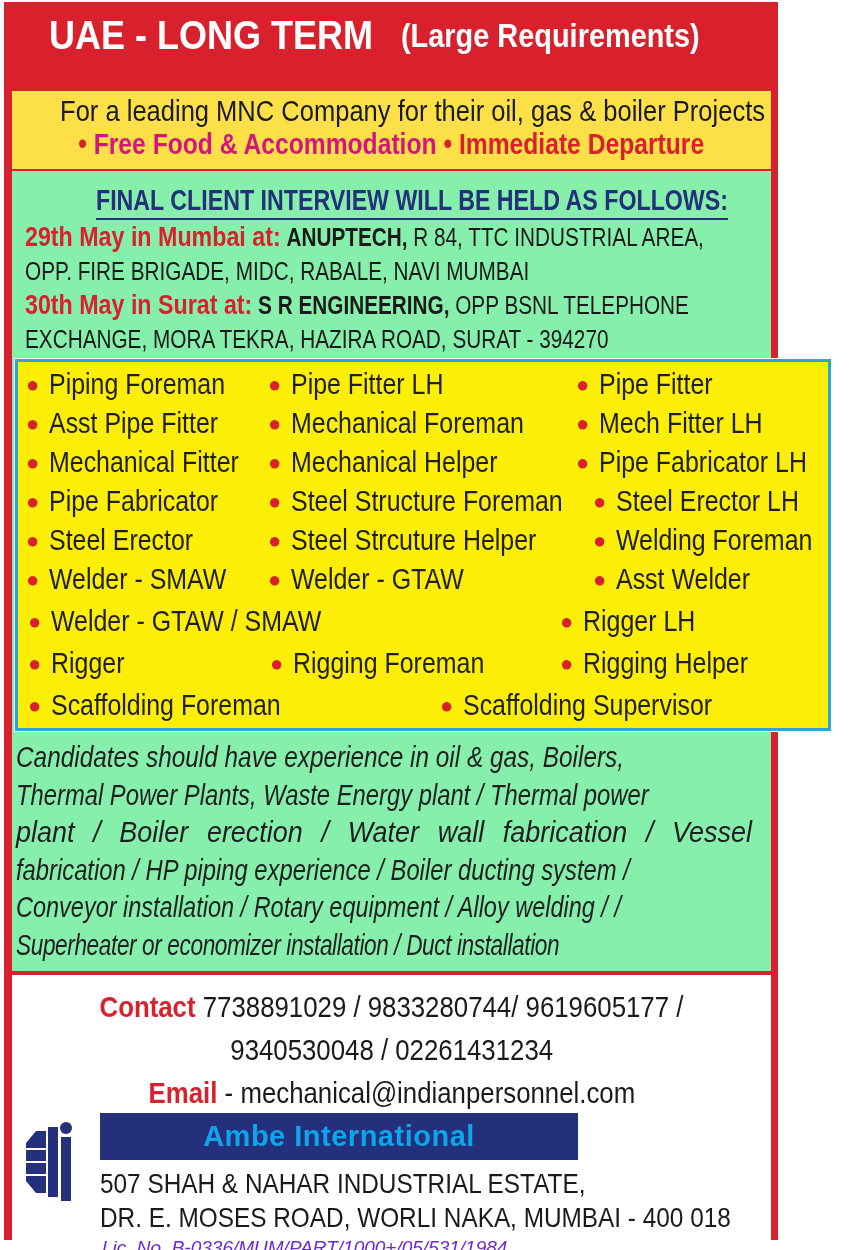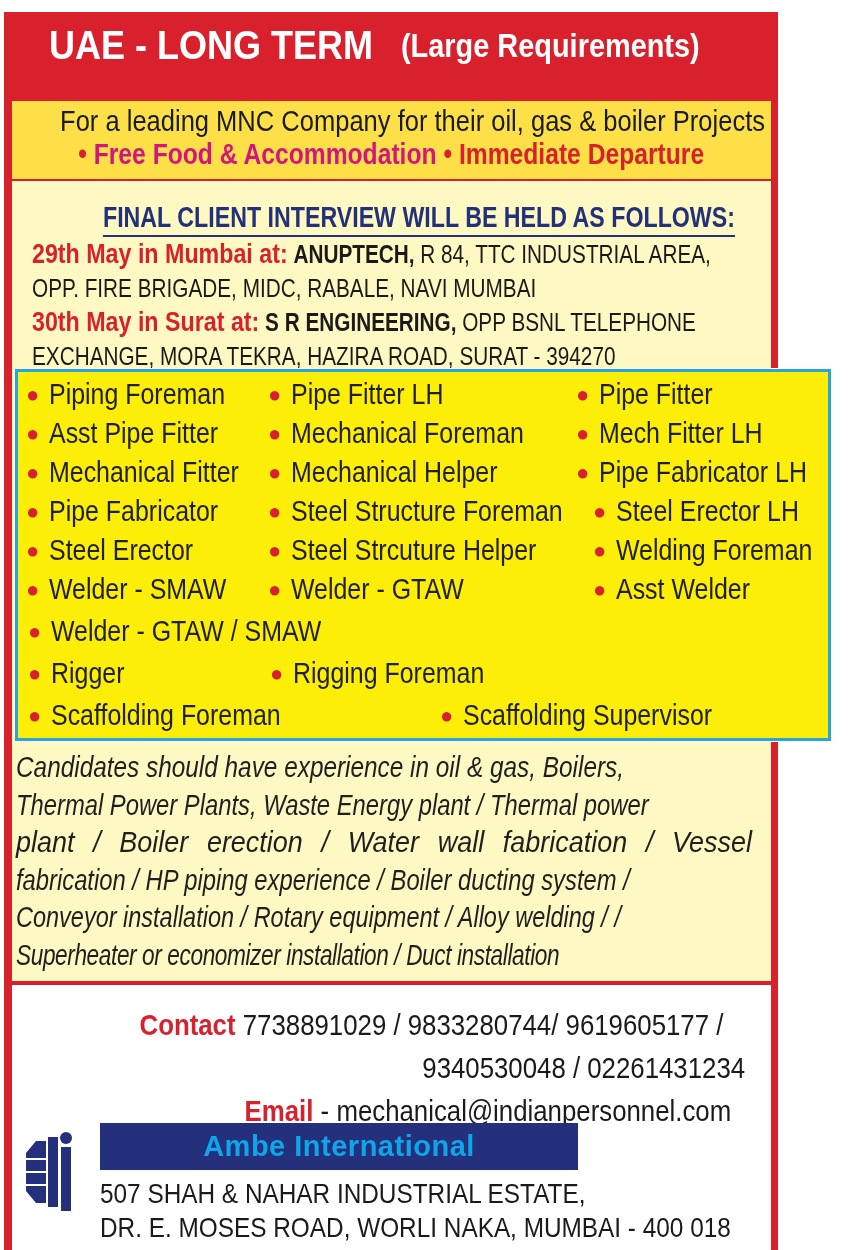--- a/index.html
+++ b/index.html
@@ -1,39 +1,39 @@
 <!DOCTYPE html>
 <html><head>
   <meta charset="utf-8">
   <style>
     * { box-sizing: border-box; margin: 0; padding: 0; }
     html, body { width: 859px; height: 1250px; background: #ffffff; overflow: hidden; }
     body { font-family: "Liberation Sans", sans-serif; color: #1a1a1a; position: relative; }
 
     .poster {
-      position: absolute; left: 4px; top: 12px; width: 774px; height: 1238px;
+      position: absolute; left: 4px; top: 2px; width: 774px; height: 1238px;
       background: #d9212e; padding: 0 7px 10px 8px;
     }
     .headline {
       height: 62px; color: #ffffff; text-align: center; font-weight: bold;
       font-family: "Liberation Sans", sans-serif; white-space: nowrap;
       display: flex; align-items: center; justify-content: center; gap: 10px;
       padding-top: 4px;
     }
     .headline .main { font-size: 40px; letter-spacing: 0px; transform: scaleX(0.9); display: inline-block; }
     .headline .sub { font-size: 34px; transform: scaleX(0.85); display: inline-block; transform-origin: left center; }
 
     .panel { background: #fde047; margin-top: 27px; }
     .intro { height: 80px; text-align: center; padding-top: 4px; border-bottom: 2px solid #d9212e; }
     .intro .line1 { font-size: 29px; color: #1a1a1a; transform: scaleX(0.88); white-space: nowrap; display: inline-block; }
     .intro .line2 { font-size: 29px; font-weight: bold; white-space: nowrap; transform: scaleX(0.85); display: inline-block; margin-top: 0px; }
     .magenta { color: #d3167e; }
     .red { color: #d9212e; }
 
-    .main-panel { background: #fef9c3; height: 800px; padding: 12px; position: relative; }
+    .main-panel { background: #86efac; height: 800px; padding: 5px; position: relative; }
     .interview-title {
       text-align: center; font-size: 29px; font-weight: bold; color: #23307a;
       padding-top: 8px; white-space: nowrap;
     }
     .interview-title span { display: inline-block; transform: scaleX(0.8); border-bottom: 2px solid #23307a; padding-bottom: 1px; }
     .venue { padding-left: 8px; font-size: 25px; line-height: 34px; white-space: nowrap; }
     .venue .hl { color: #d9212e; font-weight: bold; font-size: 28px; }
     .venue .co { font-weight: bold; }
     .venue .row { display: block; transform: scaleX(0.83); transform-origin: left center; width: 120%; }
 
@@ -46,21 +46,21 @@
     .job .t { display: inline-block; transform: scaleX(0.86); transform-origin: left center; }
 
     .requirements {
       position: absolute; left: 4px; top: 568px; width: 812px;
       font-size: 29px; font-style: italic; line-height: 37.5px; text-align: justify;
       color: #1f1f1f;
     }
     .requirements .rline { display: block; white-space: nowrap; transform-origin: left center; }
 
     .contact-panel { background: #fff; margin-top: 4px; height: 294px; position: relative; }
-    .contact { text-align: right; font-size: 30px; line-height: 43px; padding-top: 18px; white-space: nowrap; }
+    .contact { text-align: center; font-size: 30px; line-height: 43px; padding-top: 10px; white-space: nowrap; }
     .contact .lbl { color: #d9212e; font-weight: bold; }
     .contact .ln { display: inline-block; transform: scaleX(0.86); }
 
     .brand { position: absolute; left: 0; top: 138px; width: 100%; height: 150px; }
     .logo { position: absolute; left: 10px; top: 6px; width: 52px; height: 86px; }
     .brand-name {
       position: absolute; left: 88px; top: 0px; width: 478px; height: 47px;
       background: #24307c; color: #0ea5e9; font-weight: bold; font-size: 29px;
       display: flex; align-items: center; justify-content: center; letter-spacing: 0.5px;
     }
@@ -134,23 +134,25 @@
 
       <div class="job" style="left:8px;top:162px"><span class="b">●</span><span class="t">Steel Erector</span></div>
       <div class="job" style="left:250px;top:162px"><span class="b">●</span><span class="t">Steel Strcuture Helper</span></div>
       <div class="job" style="left:575px;top:162px"><span class="b">●</span><span class="t">Welding Foreman</span></div>
 
       <div class="job" style="left:8px;top:201px"><span class="b">●</span><span class="t">Welder - SMAW</span></div>
       <div class="job" style="left:250px;top:201px"><span class="b">●</span><span class="t">Welder - GTAW</span></div>
       <div class="job" style="left:575px;top:201px"><span class="b">●</span><span class="t">Asst Welder</span></div>
 
       <div class="job" style="left:10px;top:243px"><span class="b">●</span><span class="t">Welder - GTAW / SMAW</span></div>
+      <div class="job" style="left:542px;top:243px"><span class="b">●</span><span class="t">Rigger LH</span></div>
 
       <div class="job" style="left:10px;top:285px"><span class="b">●</span><span class="t">Rigger</span></div>
       <div class="job" style="left:252px;top:285px"><span class="b">●</span><span class="t">Rigging Foreman</span></div>
+      <div class="job" style="left:542px;top:285px"><span class="b">●</span><span class="t">Rigging Helper</span></div>
 
       <div class="job" style="left:10px;top:327px"><span class="b">●</span><span class="t">Scaffolding Foreman</span></div>
       <div class="job" style="left:422px;top:327px"><span class="b">●</span><span class="t">Scaffolding Supervisor</span></div>
     </div>
 
     <div class="requirements">
       <span class="rline" style="transform:scaleX(0.84)">Candidates should have experience in oil &amp; gas, Boilers,</span>
       <span class="rline" style="transform:scaleX(0.82)">Thermal Power Plants, Waste Energy plant / Thermal power</span>
       <span class="rline" style="transform:scaleX(0.93);word-spacing:12px">plant / Boiler erection / Water wall fabrication / Vessel</span>
       <span class="rline" style="transform:scaleX(0.82)">fabrication / HP piping experience / Boiler ducting system /</span>

